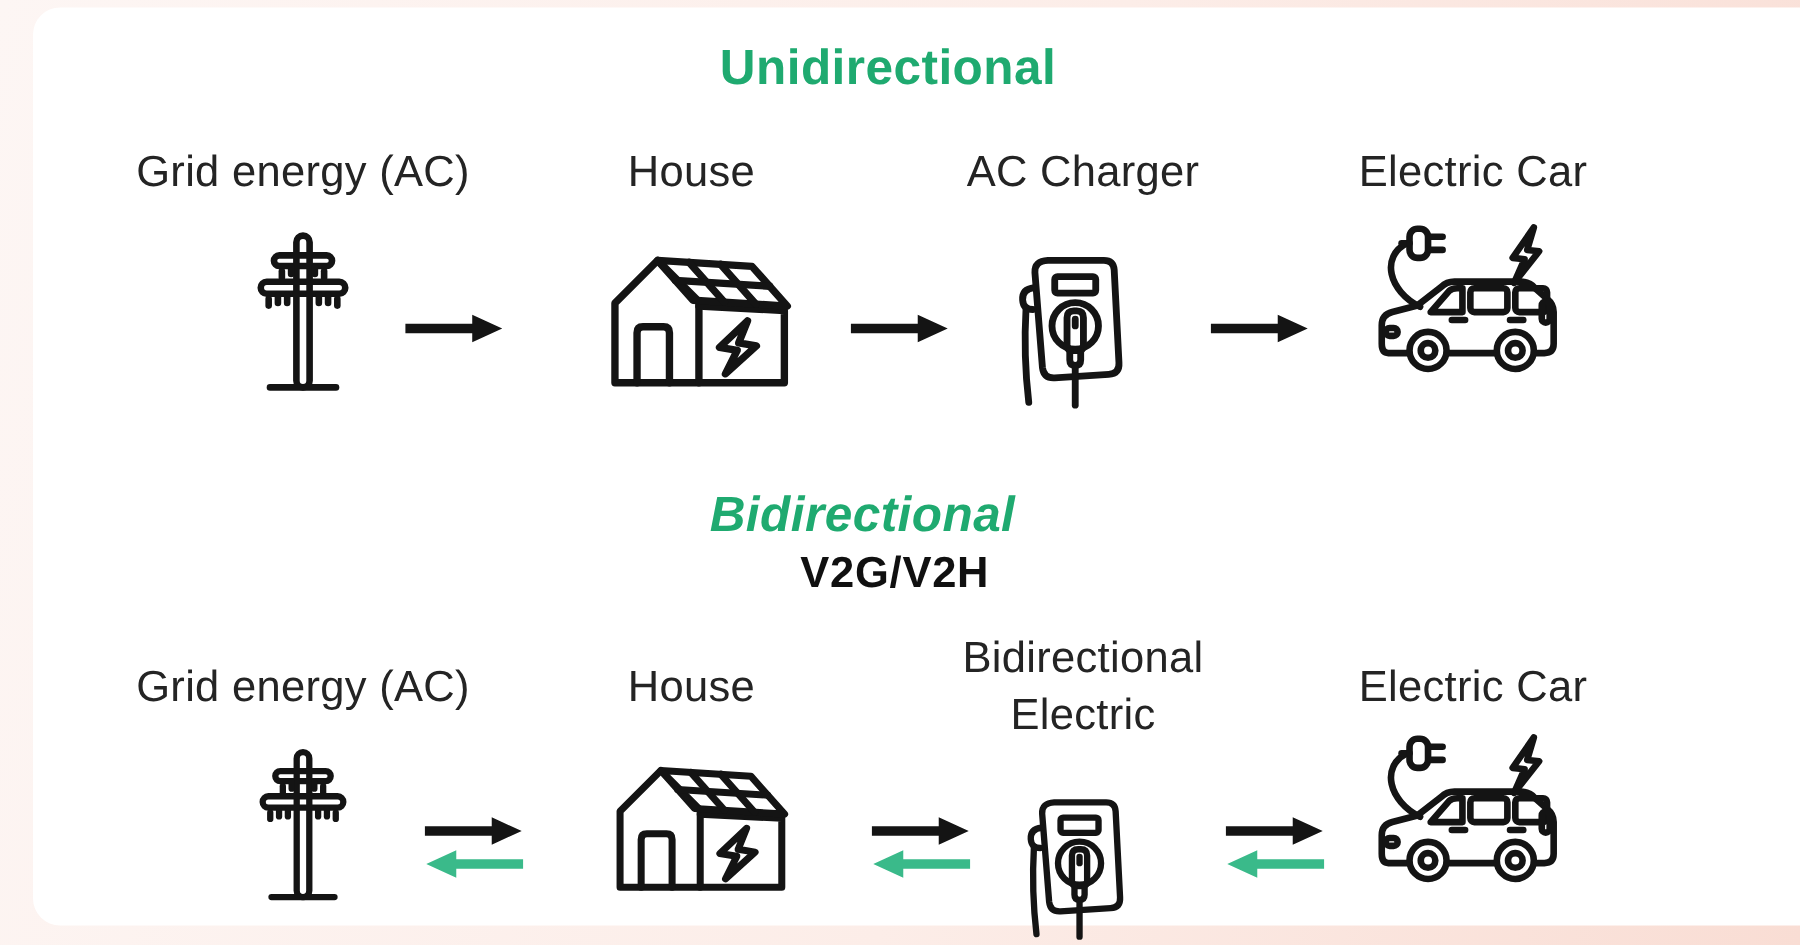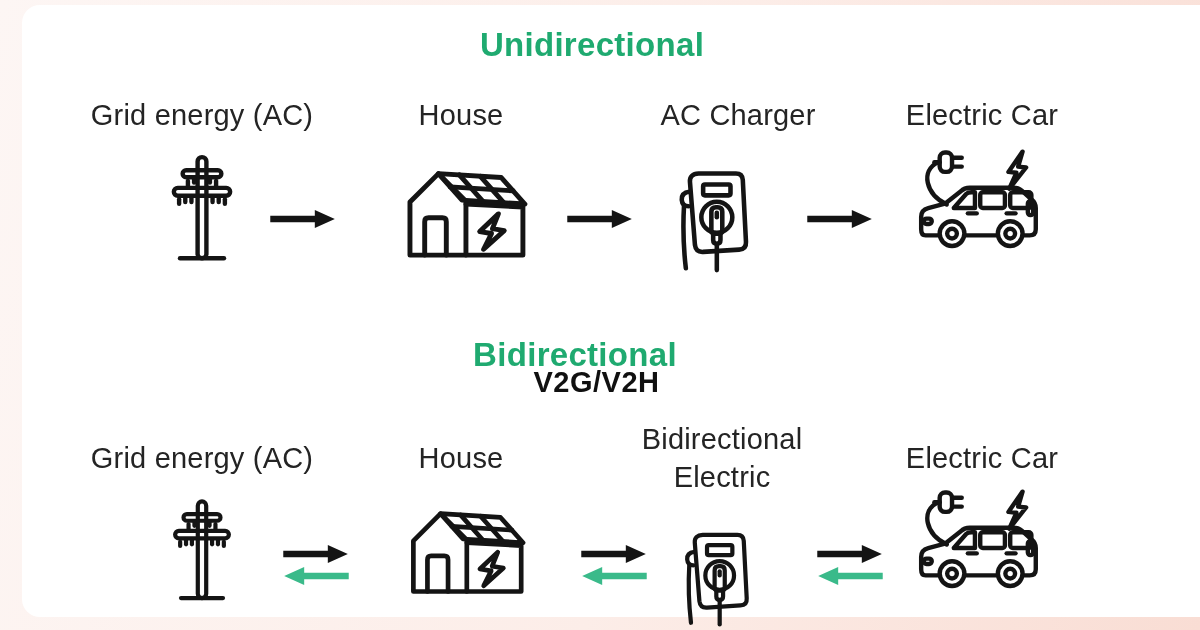--- a/index.html
+++ b/index.html
@@ -14,21 +14,21 @@
   .card {
     position:absolute; left:22px; top:5px; width:1195px; height:612px;
     background:#ffffff; border-radius:18px;
   }
 
   .title {
     position:absolute; left:0; text-align:center; font-weight:700;
     font-size:33px; letter-spacing:.3px; color:#1faa70;
   }
   .title.t1 { top:26px; width:1184px; }
-  .title.t2 { top:336px; width:1150px; }
+  .title.t2 { top:324px; width:1150px;font-style:italic; }
   .subtitle {
     position:absolute; top:366px; left:0; width:1150px; text-align:center;
     font-weight:700; font-size:29px; color:#101010; letter-spacing:.5px;padding-left:43px;
   }
 
   .label {
     position:absolute; width:240px; text-align:center; font-size:29px;
     font-weight:500; color:#242424; line-height:1.3; letter-spacing:.2px;
     display:flex; align-items:center; justify-content:center;
   }
@@ -124,21 +124,21 @@
   </defs>
 </svg>
 
 <div class="canvas">
   <div class="card"></div>
 
   <div class="title t1">Unidirectional</div>
 
   <div class="label row1-label" style="left:82px">Grid energy (AC)</div>
   <div class="label row1-label" style="left:341px">House</div>
-  <div class="label row1-label" style="left:618px">AC Charger</div>
+  <div class="label row1-label" style="left:602px">AC Charger</div>
   <div class="label row1-label" style="left:862px">Electric Car</div>
 
   <svg class="icon stroke-art" style="left:158px;top:148px" width="88" height="122">
       <use href="#sym-pole"></use>
     </svg>
   <svg class="icon stroke-art" style="left:396px;top:153px" width="134" height="110">
       <use href="#sym-house"></use>
     </svg>
   <svg class="icon stroke-art" style="left:674px;top:164px" width="82" height="112">
       <use href="#sym-charger"></use>

